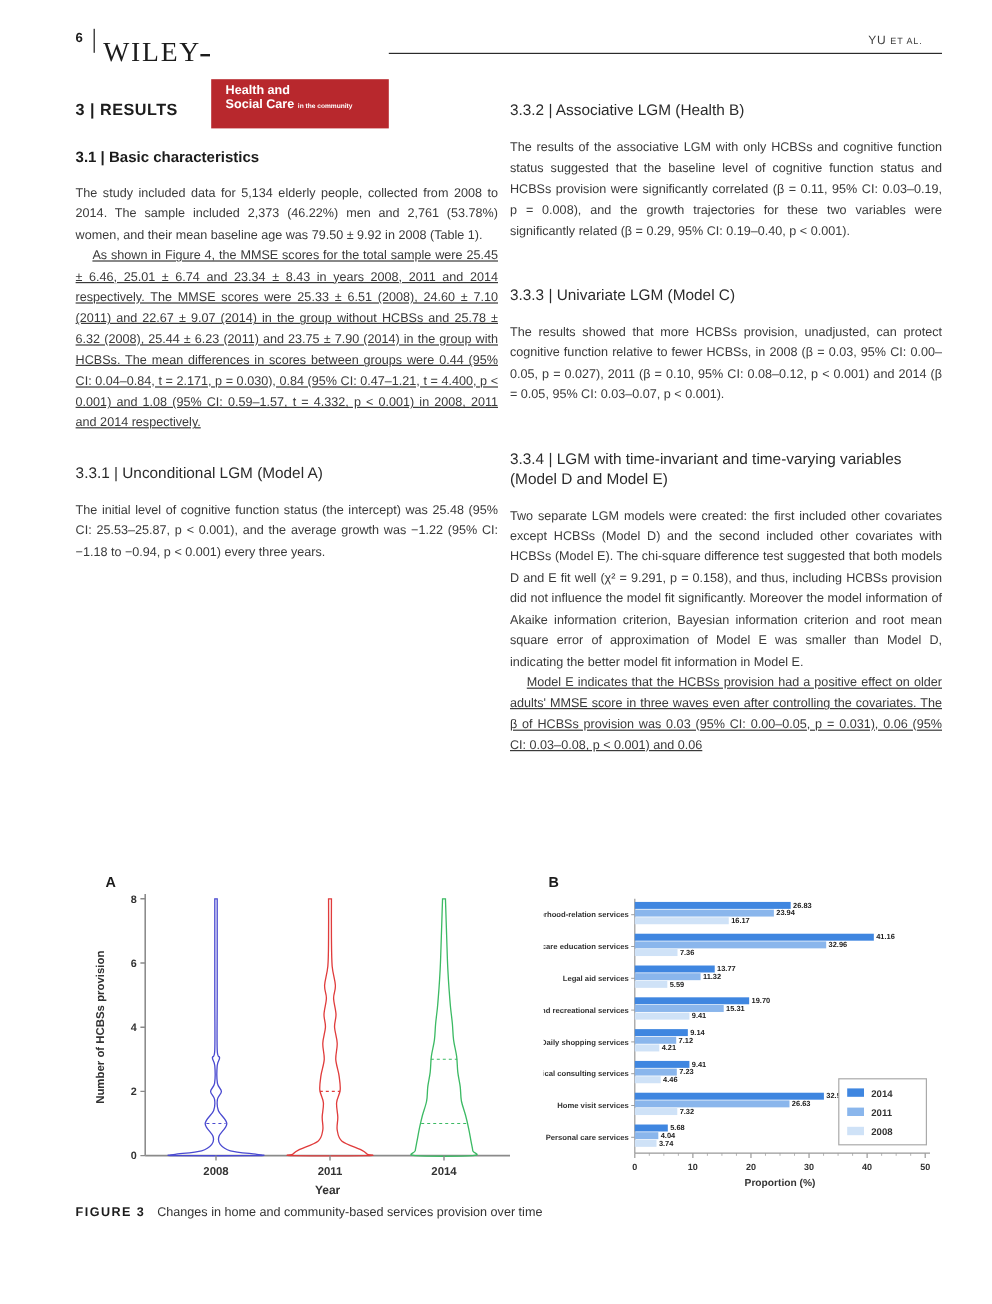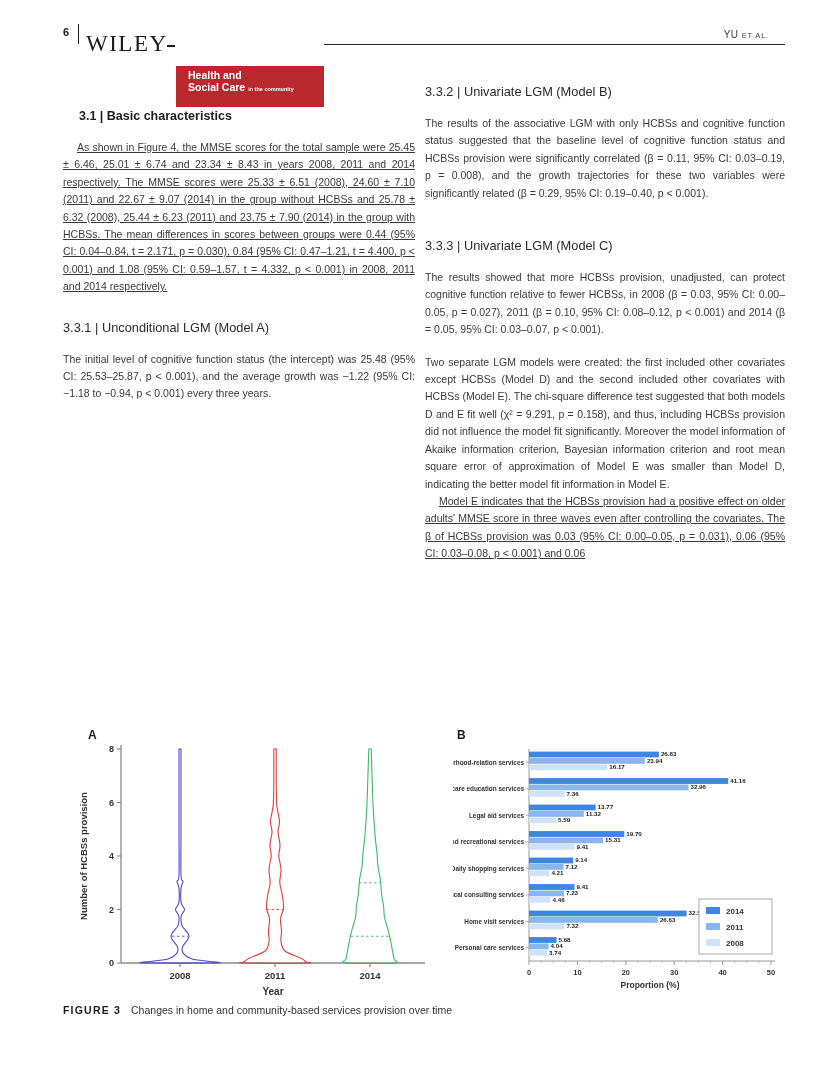--- a/index.html
+++ b/index.html
@@ -18,21 +18,21 @@
   .badge .l2{font-size:10.5px;font-weight:bold;line-height:12px;}
   .badge .tag{font-size:5.5px;font-weight:bold;margin-left:3px;}
   .hdr-rule{position:absolute;left:261px;right:0;top:20px;height:1.2px;background:#2b2b2b;}
   .runhead{position:absolute;right:16px;top:5px;font-size:10px;color:#3c3c3c;letter-spacing:0.5px;}
   .runhead .sc{font-size:7.5px;letter-spacing:0.8px;}
   
   .col{position:absolute;top:84px;}
   .col-l{left:63px;width:352px;}
   .col-r{left:425px;width:360px;}
   .h1{font-size:13.5px;font-weight:bold;color:#1c1c1c;letter-spacing:0.4px;margin:0;}
-  .h2{font-size:12.5px;font-weight:bold;color:#1c1c1c;margin:16px;}
+  .h2{font-size:12.5px;font-weight:bold;color:#1c1c1c;margin:0;}
   .h3{font-size:12.8px;font-weight:normal;color:#2b2b2b;margin:0;line-height:16px;}
   .para{margin:0;font-size:10.5px;line-height:17.4px;text-align:justify;color:#3a3a3a;}
   .indent{text-indent:14px;text-decoration:underline;}
   .mt15{margin-top:15px;}.mt24{margin-top:24px;}.mt25{margin-top:25px;}
   .mt36{margin-top:36px;}.mt42{margin-top:42px;}
   
   .figure{position:absolute;left:63px;top:723px;width:722px;height:280px;}
   .panel-label{position:absolute;font-size:12px;font-weight:bold;color:#1c1c1c;}
   .fig-caption{position:absolute;left:63px;top:1004px;width:700px;font-size:10.5px;color:#333;}
   .fig-caption .cap-label{font-weight:bold;letter-spacing:1.2px;color:#1c1c1c;margin-right:10px;text-align:right;}
@@ -50,31 +50,34 @@
     <div class="wiley-dash"></div>
     <div class="badge">
       <div class="l1">Health and</div>
       <div class="l2"><span>Social Care</span><span class="tag">in the community</span></div>
     </div>
     <div class="hdr-rule"></div>
     <div class="runhead"><span>YU</span> <span class="sc">ET AL.</span></div>
   </div>
 
   <div class="col col-l">
+    <div class="h1">3  |  RESULTS</div>
     <div class="h2 mt25">3.1  |  Basic characteristics</div>
+    <p class="para mt15">The study included data for 5,134 elderly people, collected from 2008 to 2014. The sample included 2,373 (46.22%) men and 2,761 (53.78%) women, and their mean baseline age was 79.50 ± 9.92 in 2008 (Table 1).</p>
     <p class="para indent">As shown in Figure 4, the MMSE scores for the total sample were 25.45 ± 6.46, 25.01 ± 6.74 and 23.34 ± 8.43 in years 2008, 2011 and 2014 respectively. The MMSE scores were 25.33 ± 6.51 (2008), 24.60 ± 7.10 (2011) and 22.67 ± 9.07 (2014) in the group without HCBSs and 25.78 ± 6.32 (2008), 25.44 ± 6.23 (2011) and 23.75 ± 7.90 (2014) in the group with HCBSs. The mean differences in scores between groups were 0.44 (95% CI: 0.04–0.84, t = 2.171, p = 0.030), 0.84 (95% CI: 0.47–1.21, t = 4.400, p &lt; 0.001) and 1.08 (95% CI: 0.59–1.57, t = 4.332, p &lt; 0.001) in 2008, 2011 and 2014 respectively.</p>
     <div class="h3 mt24">3.3.1  |  Unconditional LGM (Model A)</div>
     <p class="para mt15">The initial level of cognitive function status (the intercept) was 25.48 (95% CI: 25.53–25.87, p &lt; 0.001), and the average growth was −1.22 (95% CI: −1.18 to −0.94, p &lt; 0.001) every three years.</p>
   </div>
 
   <div class="col col-r">
-    <div class="h3">3.3.2  |  Univariate LGM (Model B)</div>
+    <div class="h3">3.3.2  |  Associative LGM (Health B)</div>
     <p class="para mt15">The results of the associative LGM with only HCBSs and cognitive function status suggested that the baseline level of cognitive function status and HCBSs provision were significantly correlated (β = 0.11, 95% CI: 0.03–0.19, p = 0.008), and the growth trajectories for these two variables were significantly related (β = 0.29, 95% CI: 0.19–0.40, p &lt; 0.001).</p>
     <div class="h3 mt36">3.3.3  |  Univariate LGM (Model C)</div>
     <p class="para mt15">The results showed that more HCBSs provision, unadjusted, can protect cognitive function relative to fewer HCBSs, in 2008 (β = 0.03, 95% CI: 0.00–0.05, p = 0.027), 2011 (β = 0.10, 95% CI: 0.08–0.12, p &lt; 0.001) and 2014 (β = 0.05, 95% CI: 0.03–0.07, p &lt; 0.001).</p>
+    <div class="h3 mt36" style="width:330px;">3.3.4  |  LGM with time-invariant and time-varying variables (Model D and Model E)</div>
     <p class="para mt15">Two separate LGM models were created: the first included other covariates except HCBSs (Model D) and the second included other covariates with HCBSs (Model E). The chi-square difference test suggested that both models D and E fit well (χ² = 9.291, p = 0.158), and thus, including HCBSs provision did not influence the model fit significantly. Moreover the model information of Akaike information criterion, Bayesian information criterion and root mean square error of approximation of Model E was smaller than Model D, indicating the better model fit information in Model E.</p>
     <p class="para indent">Model E indicates that the HCBSs provision had a positive effect on older adults' MMSE score in three waves even after controlling the covariates. The β of HCBSs provision was 0.03 (95% CI: 0.00–0.05, p = 0.031), 0.06 (95% CI: 0.03–0.08, p &lt; 0.001) and 0.06</p>
   </div>
 
   <div class="figure">
     <div class="panel-label" style="left:25px;top:5px;">A</div>
     <svg id="violin-svg" style="position:absolute;left:12px;top:18px;" width="358" height="258" viewBox="0 0 358 258">
         <line x1="46" y1="4" x2="46" y2="222" stroke="#8a8a8a" stroke-width="1.3"></line>
         <line x1="46" y1="222" x2="350" y2="222" stroke="#8a8a8a" stroke-width="1.3"></line>
         <line x1="42" y1="222" x2="46" y2="222" stroke="#8a8a8a" stroke-width="1.2"></line>

